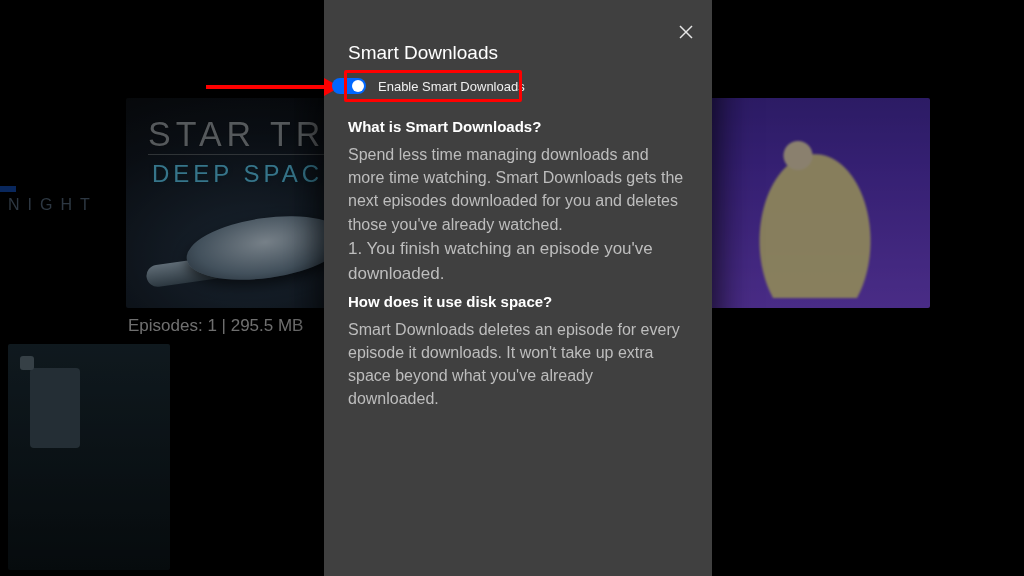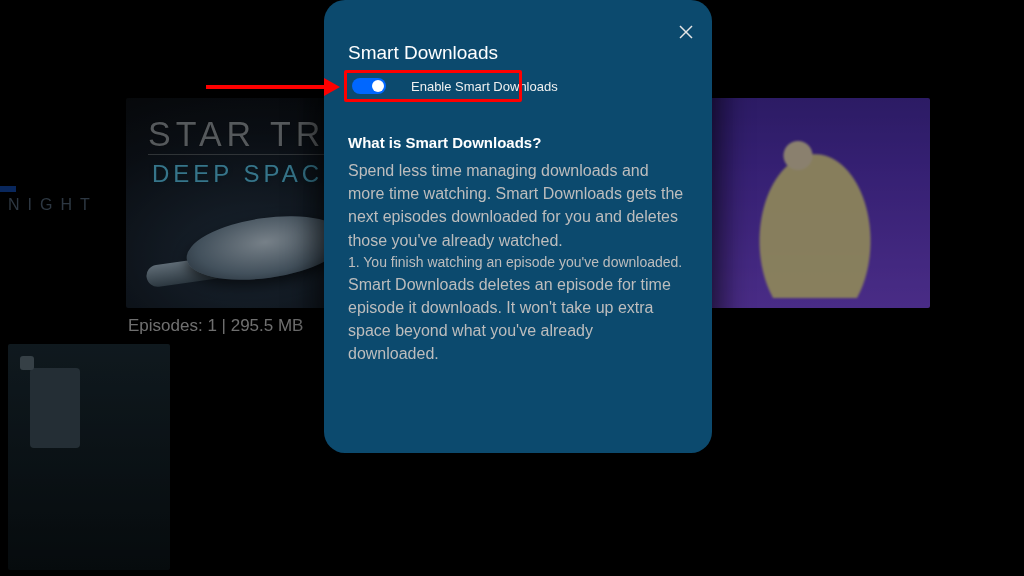--- a/index.html
+++ b/index.html
@@ -120,44 +120,43 @@
 
   
   .bg-dim {
     position:absolute; inset:0; background:rgba(0,0,0,0.4);
   }
 
   
   .dialog {
     position: absolute;
     left: 324px; top: 0;
-    width: 388px; height: 453px;
-    background: #0c4a6e;
+    width: 388px; height: 576px;
+    background: #404040;
     box-shadow: -12px 0 28px rgba(0,0,0,.5), 12px 0 28px rgba(0,0,0,.5);
-    border-radius: 21px;
   }
   .dialog-close {
     position: absolute;
     top: 20px; right: 14px;
     width: 24px; height: 24px;
     display:flex; align-items:center; justify-content:center;
     cursor:pointer;
     color:#e6e6e6;
   }
   .dialog-title {
     position:absolute; left:24px; top:42px;
     font-size: 19px;
     font-weight:400;
     color:#fff;
   }
 
   
   .toggle-row {
-    position:absolute; left:28px; top:78px;
-    display:flex; align-items:center; gap:25px;
+    position:absolute; left:8px; top:78px;
+    display:flex; align-items:center; gap:12px;
   }
   .switch {
     width:34px; height:16px; border-radius:10px;
     background:#0067ff;
     position:relative;
   }
   .switch .knob{
     position:absolute; right:2px; top:2px; width:12px; height:12px;
     border-radius:50%; background:#fff;
   }
@@ -177,29 +176,29 @@
   }
   .arrow .head{
     position:absolute; right:0; top:-4px; width:0; height:0;
     border-left:16px solid #ff0000;
     border-top:9px solid transparent;
     border-bottom:9px solid transparent;
   }
 
   .section-h {
     font-size:15px; font-weight:600; color:#fff;
-    margin-top:22px; margin-bottom:8px;
+    margin-top:6px; margin-bottom:8px;
   }
   .section-p {
     font-size:16px; line-height:1.45; color:#bdbdbd;
   }
   .content {
     position:absolute; left:24px; top:112px; right:24px;
   }
-  .steps { font-size:14px; line-height:1.5; color:#bdbdbd; }
+  .steps { font-size:17px; line-height:1.5; color:#bdbdbd; }
   .steps div { margin-top:0; }
 
 </style>
 </head>
 <body>
 
 <div class="bg-layer">
 
   <div class="bg-left-accent"></div>
   <div class="bg-left-label">NIGHT</div>
@@ -247,16 +246,17 @@
   <div class="highlight-box"></div>
 
   <div class="content">
     <div class="section-h">What is Smart Downloads?</div>
     <div class="section-p">Spend less time managing downloads and more time watching. Smart Downloads gets the next episodes downloaded for you and deletes those you've already watched.</div>
 
     <div class="steps">
       <div>1. You finish watching an episode you've downloaded.</div>
     </div>
 
-    <div class="section-p">Smart Downloads deletes an episode for time episode it downloads. It won't take up extra space beyond what you've already downloaded.</div>
+    <div class="section-h">How does it use disk space?</div>
+    <div class="section-p">Smart Downloads deletes an episode for every episode it downloads. It won't take up extra space beyond what you've already downloaded.</div>
   </div>
 
 </div>
 
 </body></html>

